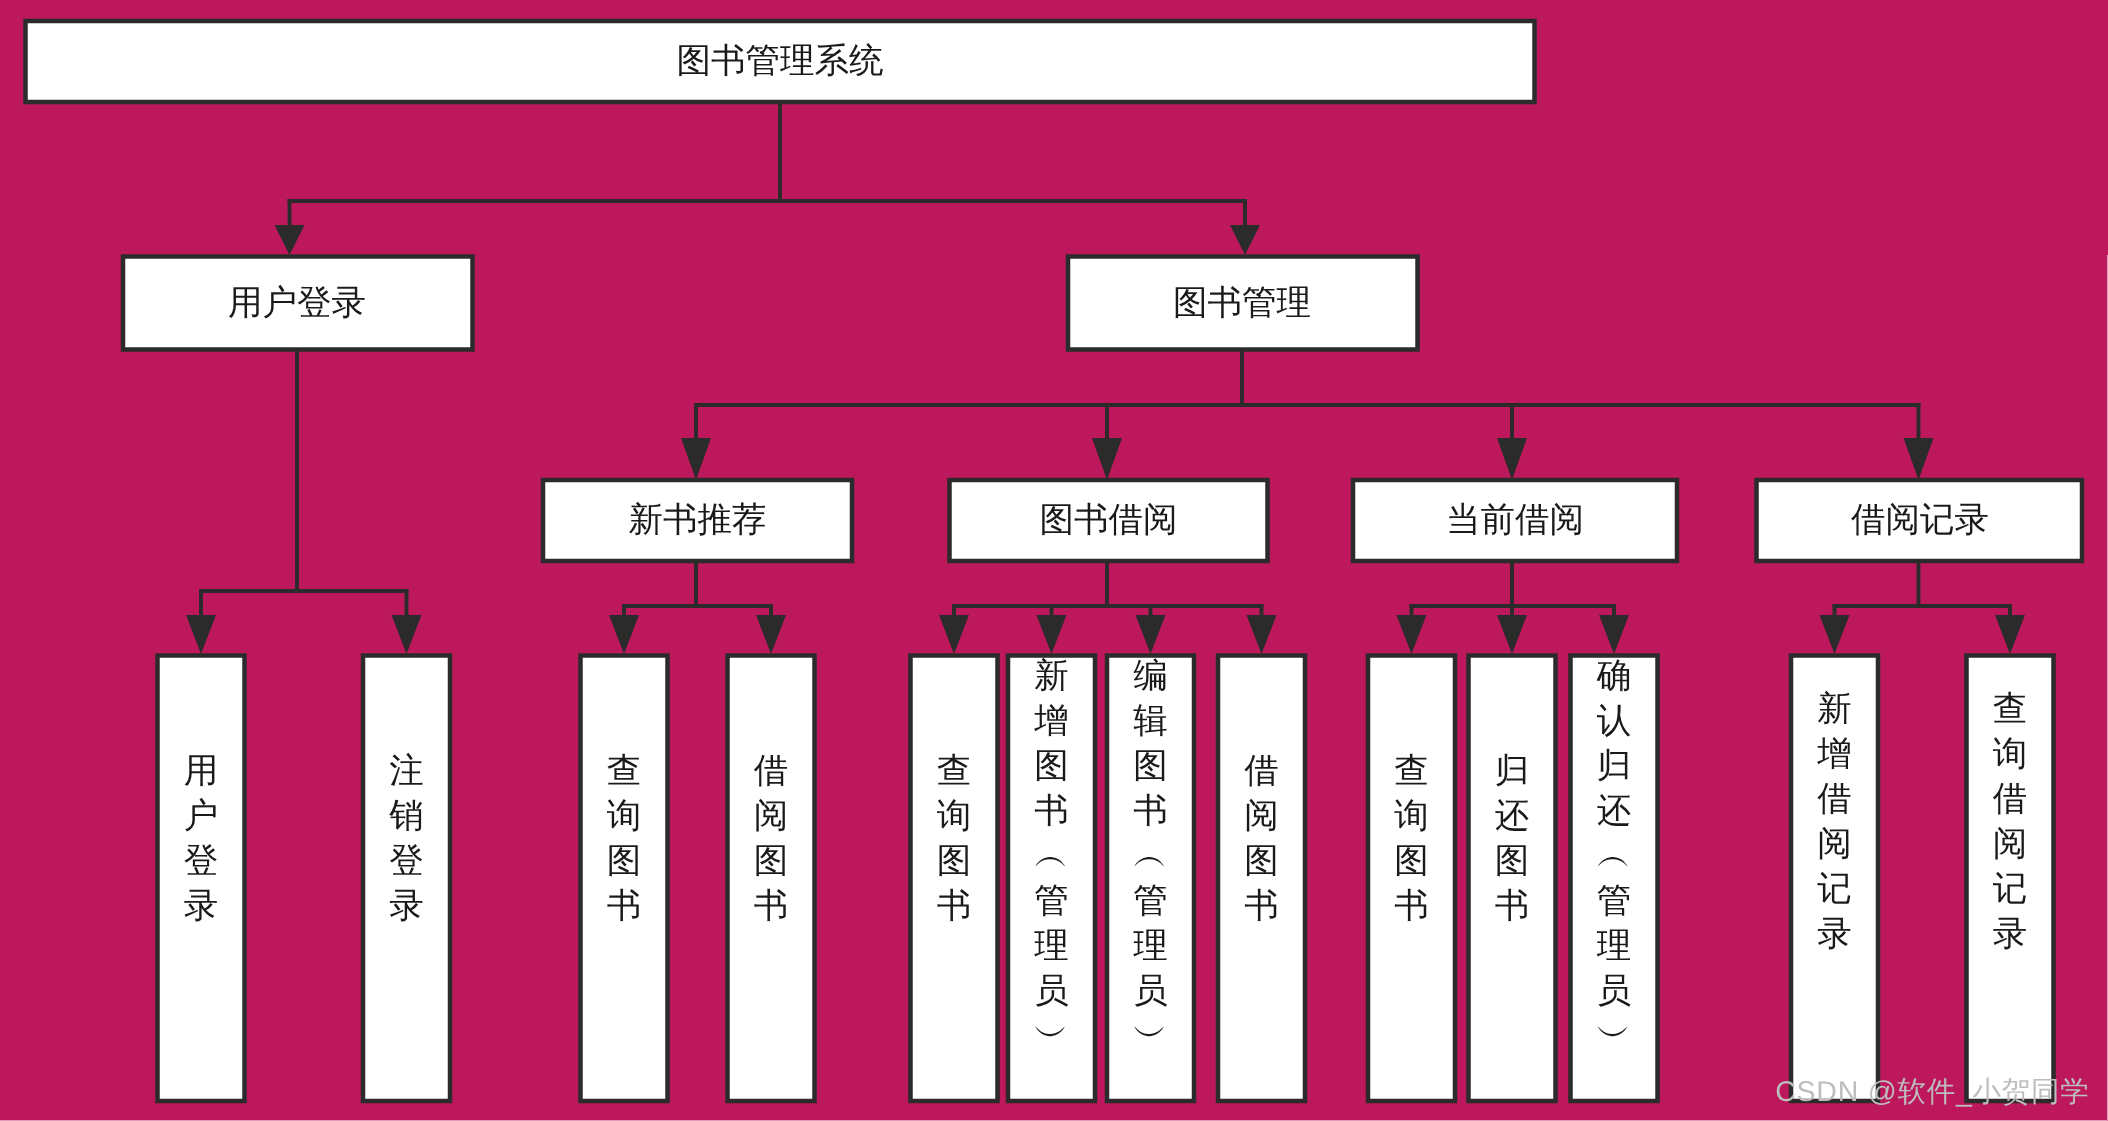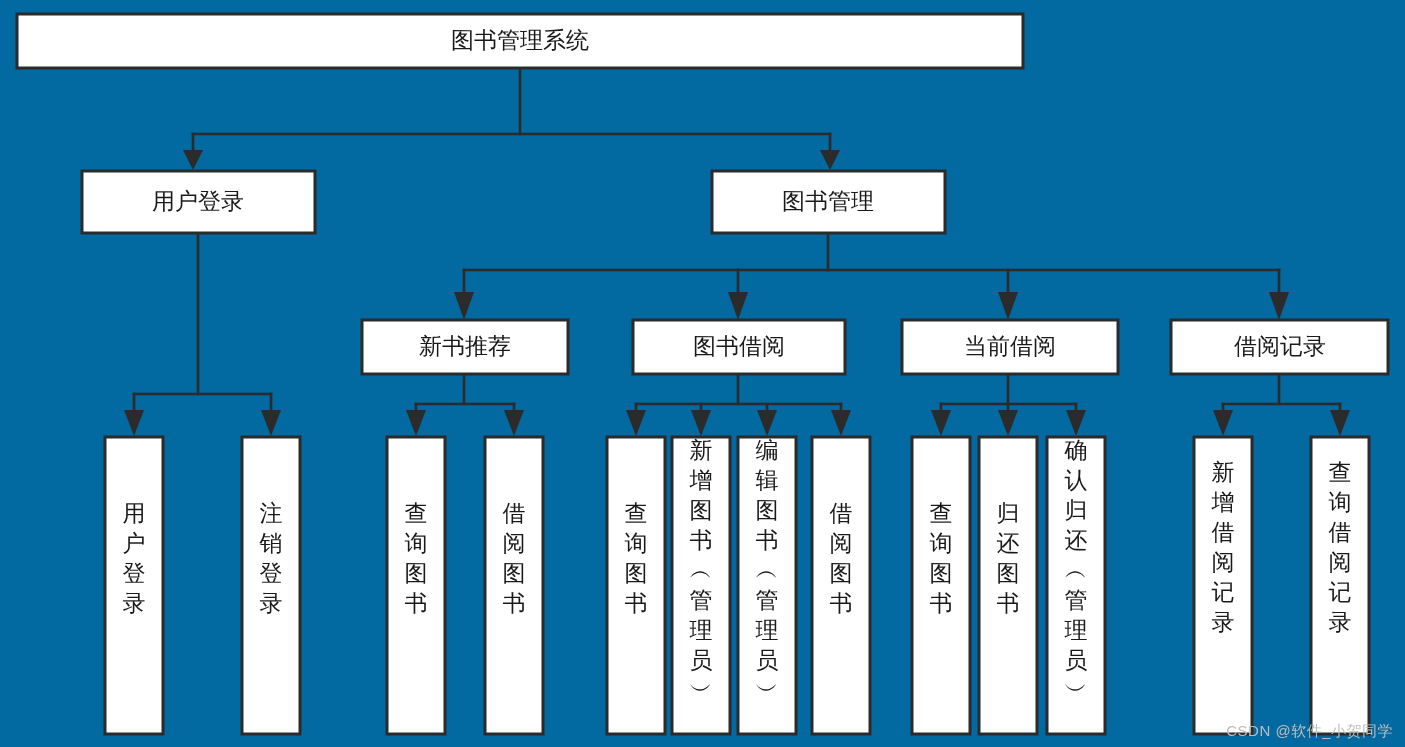--- a/index.html
+++ b/index.html
@@ -7,21 +7,21 @@
     padding: 0;
     background: #ffffff;
   }
   body {
     font-family: "Liberation Sans", "DejaVu Sans", sans-serif;
   }
   #diagram-root {
     position: relative;
     width: 1405px;
     height: 747px;
-    background: #0369a1;
+    background: #be185d;
     overflow: hidden;
   }
   #diagram-svg {
     position: absolute;
     top: 0;
     left: 0;
     width: 1405px;
     height: 747px;
   }
   .node-box {
@@ -50,21 +50,21 @@
     fill: #1a1a1a;
     font-family: "Liberation Sans", "DejaVu Sans", sans-serif;
     font-size: 23px;
     text-anchor: middle;
   }
   .watermark {
     position: absolute;
     right: 12px;
     bottom: 6px;
     color: #bdbdbd;
-    font-size: 15px;
+    font-size: 19px;
     font-family: "Liberation Sans", "DejaVu Sans", sans-serif;
     white-space: nowrap;
     letter-spacing: 0.5px;
     pointer-events: none;
   }
 </style>
 </head>
 <body>
 
 <div id="diagram-root">

